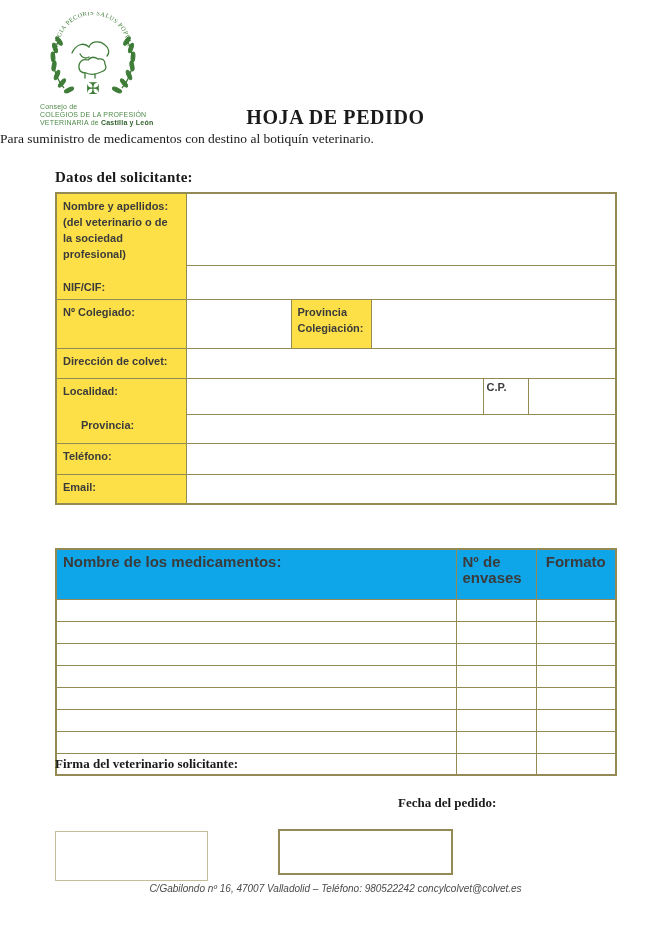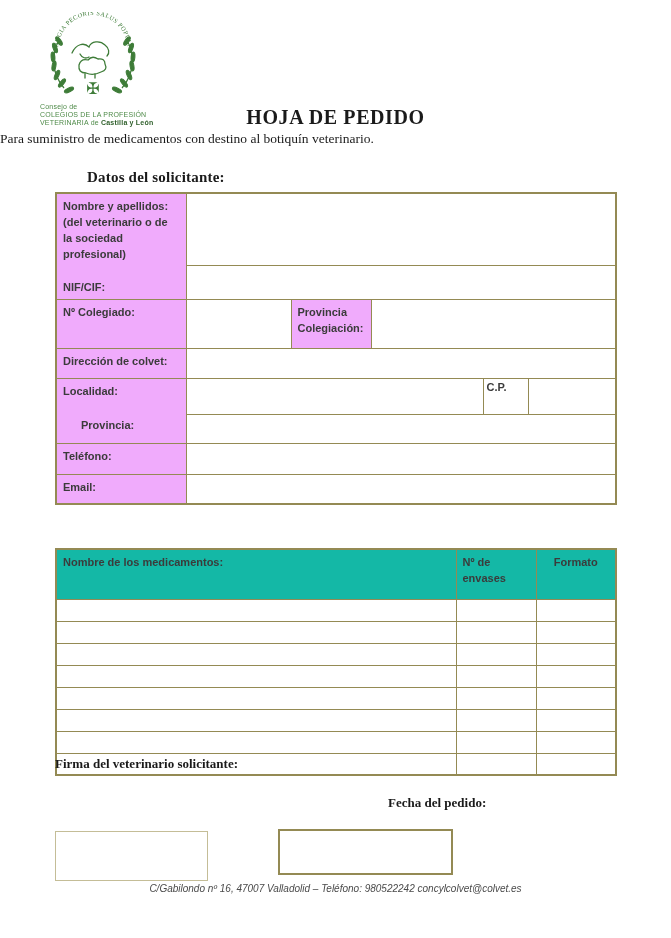--- a/index.html
+++ b/index.html
@@ -22,54 +22,54 @@
   .logo-caption .strong { font-weight: bold; color: #2e5f2a; }
 
   
   .title { position: absolute; top: 106px; left: 0; width: 100%; text-align: center;
     font-size: 20px; font-weight: bold; letter-spacing: .6px; }
   .subtitle { position: absolute; top: 131px; left: 0; width: 100%; 
     font-size: 13.5px; }
 
   
   .sec-heading { position: absolute; left: 55px; font-size: 15px; font-weight: bold; letter-spacing: .2px; }
-  .h-datos { top: 169px; margin-left: 32px; }
+  .h-datos { top: 169px; }
   .h-meds  { top: 520px; }
 
   
   table { border-collapse: collapse; table-layout: fixed; }
   .form-table { position: absolute; left: 55px; width: 560px;
     border: 2px solid #948a54; }
   .form-table td, .form-table th { border: 1px solid #948a54; vertical-align: top; overflow: hidden; }
   .t-datos { top: 192px; }
   .t-meds  { top: 548px; }
 
   .lbl {
-    background: #f0abfc;
+    background: #fde047;
     font-family: "Liberation Sans", sans-serif;
     font-size: 11px; font-weight: bold; color: #3b3b3b;
     line-height: 16px; padding: 4px 6px;
   }
   .val { background: #ffffff; padding: 3px 5px; font-family: "Liberation Sans", sans-serif; font-size: 11px; }
   .cp-cell { background: #ffffff; font-family: "Liberation Sans", sans-serif; font-size: 11px;
     font-weight: bold; color: #3b3b3b; vertical-align: bottom; padding: 2px 3px; }
 
   .nif-offset { margin-top: 17px; }
   .prov-offset { margin-top: 18px; padding-left: 18px; }
 
-  .t-meds th { background: #14b8a6; font-family: "Liberation Sans", sans-serif;
-    font-size: 11px; font-weight: bold; color: #3b3b3b; line-height: 16px;
+  .t-meds th { background: #0ea5e9; font-family: "Liberation Sans", sans-serif;
+    font-size: 15px; font-weight: bold; color: #3b3b3b; line-height: 16px;
     padding: 4px 6px; text-align: left; }
   .t-meds th.center { text-align: center; }
   .t-meds td { background: #fff; height: 22px; padding: 2px 5px;
     font-family: "Liberation Sans", sans-serif; font-size: 11px; }
 
   
   .sig-label  { position: absolute; left: 55px;  top: 756px; font-size: 13px; font-weight: bold; }
-  .date-label { position: absolute; left: 388px; top: 795px; font-size: 13px; font-weight: bold; }
+  .date-label { position: absolute; left: 398px; top: 795px; font-size: 13px; font-weight: bold; }
   .sig-box  { position: absolute; left: 55px;  top: 831px; width: 153px; height: 50px;
     border: 1px solid #c4bd97; background: #fff; }
   .date-box { position: absolute; left: 278px; top: 829px; width: 175px; height: 46px;
     border: 2px solid #948a54; background: #fff; }
 
   .footer-line { position: absolute; top: 883px; left: 0; width: 100%; text-align: center;
     font-family: "Liberation Sans", sans-serif; font-style: italic; font-size: 10px; color: #4a4a4a; }
 </style>
 </head>
 <body>

